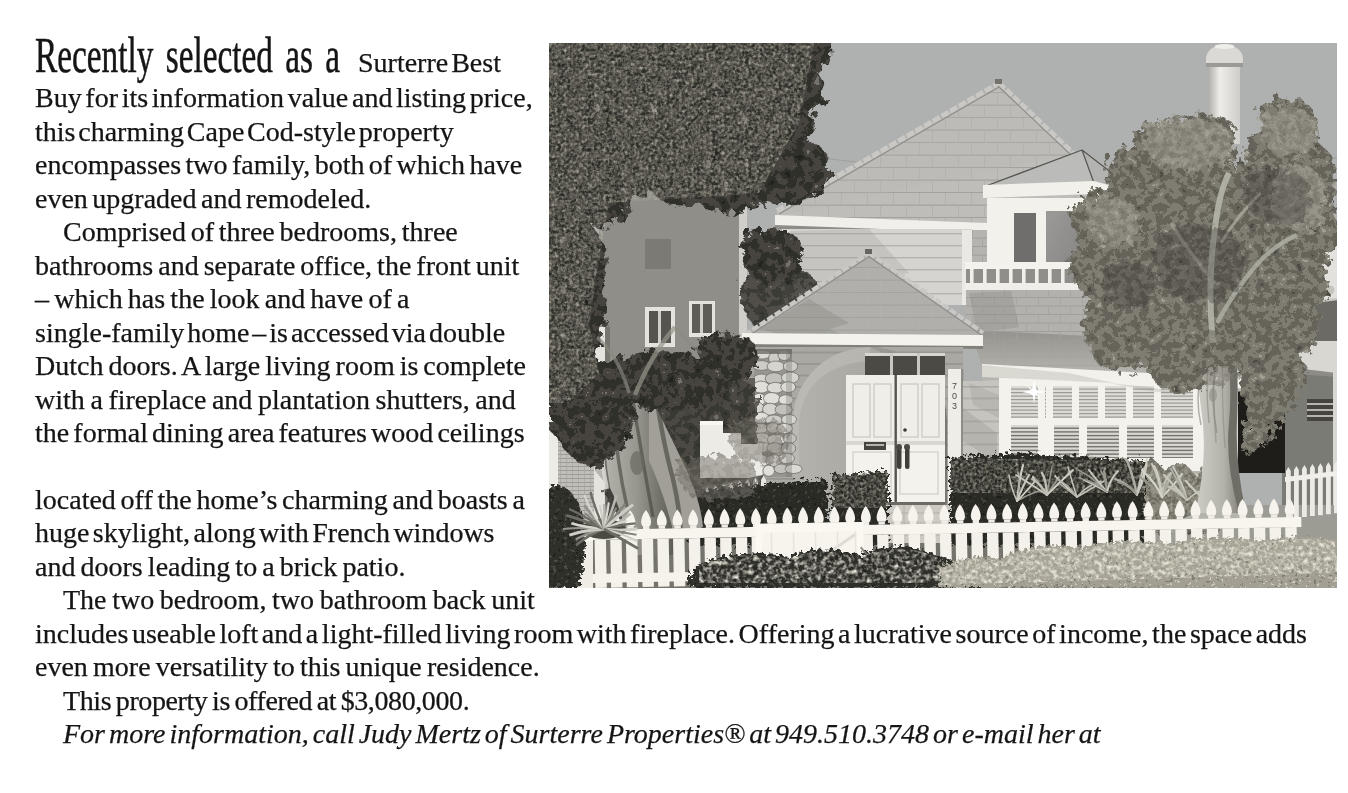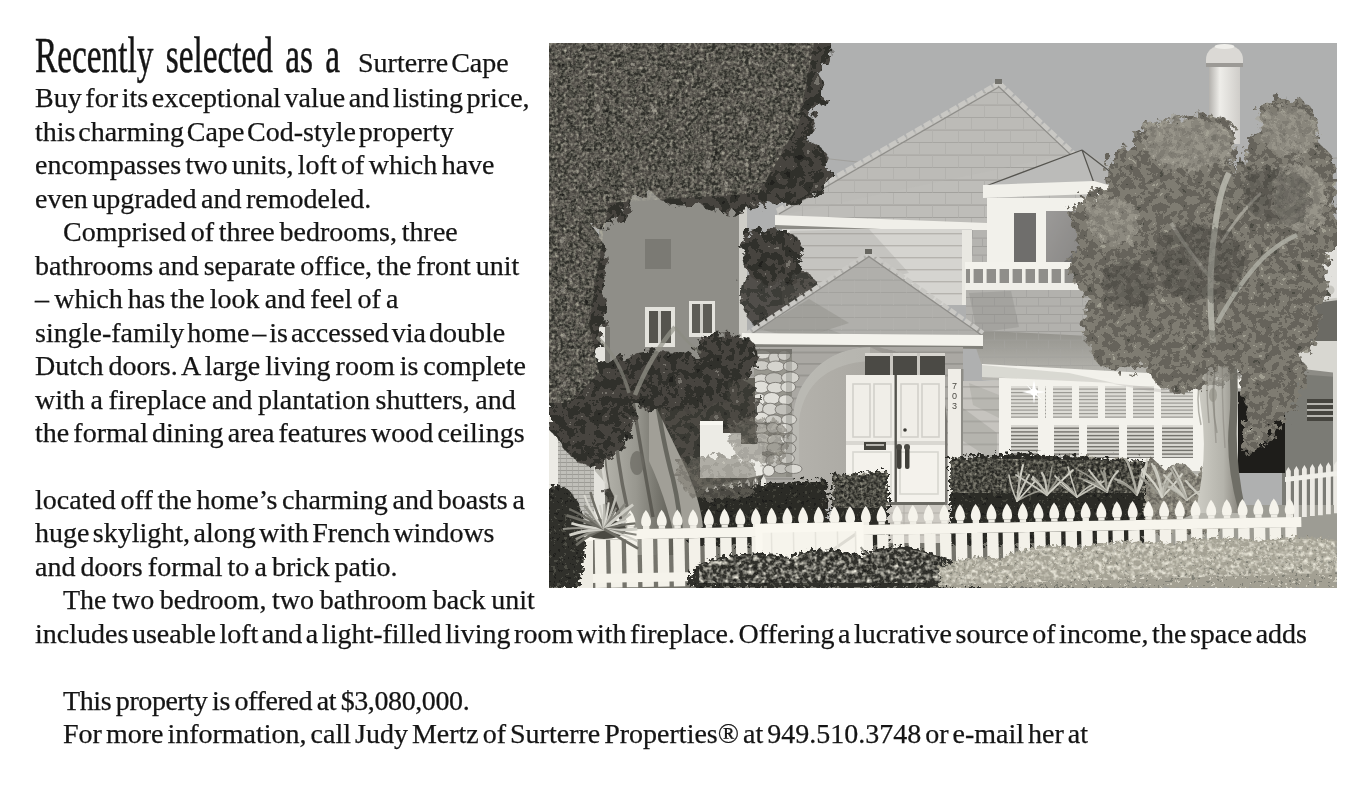--- a/index.html
+++ b/index.html
@@ -1,45 +1,46 @@
 <!DOCTYPE html>
 <html><head>
 <meta charset="utf-8">
 <style>
 html,body{margin:0;padding:0;background:#fff;width:1348px;height:793px;overflow:hidden}
 #page{position:absolute;left:0;top:0;width:1348px;height:570px;background:#fff;font-family:"Liberation Serif",serif;color:#151515}
 .ln{position:absolute;left:35px;font-size:28px;line-height:28px;white-space:nowrap;-webkit-text-stroke:0.25px #151515}
-.it{}
+.it{font-style:italic}
 #photo{position:absolute;left:549px;top:43px;width:788px;height:545px}
 </style>
 </head>
 <body>
 <div id="page">
 
 <div class="ln" style="top:33px;height:44px">
-<span id="bigphrase" style="display:inline-block;font-size:50px;-webkit-text-stroke:0.5px #151515;line-height:44px;transform:scaleX(0.666);transform-origin:0 100%;word-spacing:6px;vertical-align:baseline">Recently selected as a</span><span style="position:absolute;left:323px;bottom:0;line-height:28px;word-spacing:-4px">Surterre Cape</span>
+<span id="bigphrase" style="display:inline-block;font-size:50px;-webkit-text-stroke:0.5px #151515;line-height:44px;transform:scaleX(0.666);transform-origin:0 100%;word-spacing:6px;vertical-align:baseline">Recently selected as a</span><span style="position:absolute;left:323px;bottom:0;line-height:28px;word-spacing:-4px">Surterre Best</span>
 </div>
 
-<div class="ln" id="L2" style="top:84.4px;word-spacing:-3.33px">Buy for its exceptional value and listing price,</div>
+<div class="ln" id="L2" style="top:84.4px;word-spacing:-3.33px">Buy for its information value and listing price,</div>
 <div class="ln" id="L3" style="top:117.8px;word-spacing:-4.2px">this charming Cape Cod-style property</div>
-<div class="ln" id="L4" style="top:151.3px;word-spacing:-2.6px">encompasses two units, loft of which have</div>
+<div class="ln" id="L4" style="top:151.3px;word-spacing:-2.6px">encompasses two family, both of which have</div>
 <div class="ln" id="L5" style="top:184.8px;word-spacing:-2.5px">even upgraded and remodeled.</div>
 <div class="ln" id="L6" style="top:218.2px;left:63px;word-spacing:-2.2px">Comprised of three bedrooms, three</div>
 <div class="ln" id="L7" style="top:251.7px;word-spacing:-2.0px">bathrooms and separate office, the front unit</div>
-<div class="ln" id="L8" style="top:285.1px;word-spacing:-1.8px">– which has the look and feel of a</div>
+<div class="ln" id="L8" style="top:285.1px;word-spacing:-1.8px">– which has the look and have of a</div>
 <div class="ln" id="L9" style="top:318.6px;word-spacing:-4.07px">single-family home – is accessed via double</div>
 <div class="ln" id="L10" style="top:352.1px;word-spacing:-2.0px">Dutch doors. A large living room is complete</div>
 <div class="ln" id="L11" style="top:385.5px;word-spacing:-1.4px">with a fireplace and plantation shutters, and</div>
 <div class="ln" id="L12" style="top:419.0px;word-spacing:-2.9px">the formal dining area features wood ceilings</div>
 <div class="ln" id="L14" style="top:485.9px;word-spacing:-2.25px">located off the home’s charming and boasts a</div>
 <div class="ln" id="L15" style="top:519.4px;word-spacing:-3.6px">huge skylight, along with French windows</div>
-<div class="ln" id="L16" style="top:552.8px;word-spacing:-1.9px">and doors formal to a brick patio.</div>
+<div class="ln" id="L16" style="top:552.8px;word-spacing:-1.9px">and doors leading to a brick patio.</div>
 <div class="ln" id="L17" style="top:586.3px;left:63px;word-spacing:-1.33px">The two bedroom, two bathroom back unit</div>
 
 <div class="ln" id="L18" style="top:619.8px;word-spacing:-3.43px">includes useable loft and a light-filled living room with fireplace. Offering a lucrative source of income, the space adds</div>
+<div class="ln" id="L19" style="top:653.2px;word-spacing:-1.8px">even more versatility to this unique residence.</div>
 <div class="ln" id="L20" style="top:686.7px;left:63px;word-spacing:-2.0px;letter-spacing:-0.4px">This property is offered at $3,080,000.</div>
 <div class="ln it" id="L21" style="top:720.2px;left:63px;word-spacing:-3.01px">For more information, call Judy Mertz of Surterre Properties® at 949.510.3748 or e-mail her at</div>
 
 <div id="photo">
 <svg width="788" height="545" viewBox="0 0 788 545" xmlns="http://www.w3.org/2000/svg">
 <defs>
 <filter id="fLeafD" color-interpolation-filters="sRGB" x="-8%" y="-8%" width="116%" height="116%">
  <feTurbulence type="fractalNoise" baseFrequency="0.11" numOctaves="4" seed="7" result="n"></feTurbulence>
  <feColorMatrix in="n" type="matrix" values="0.33 0.33 0.34 0 0 0.33 0.33 0.34 0 0 0.33 0.33 0.34 0 0 0 0 0 0 1" result="g"></feColorMatrix>
  <feComponentTransfer in="g" result="tex">

